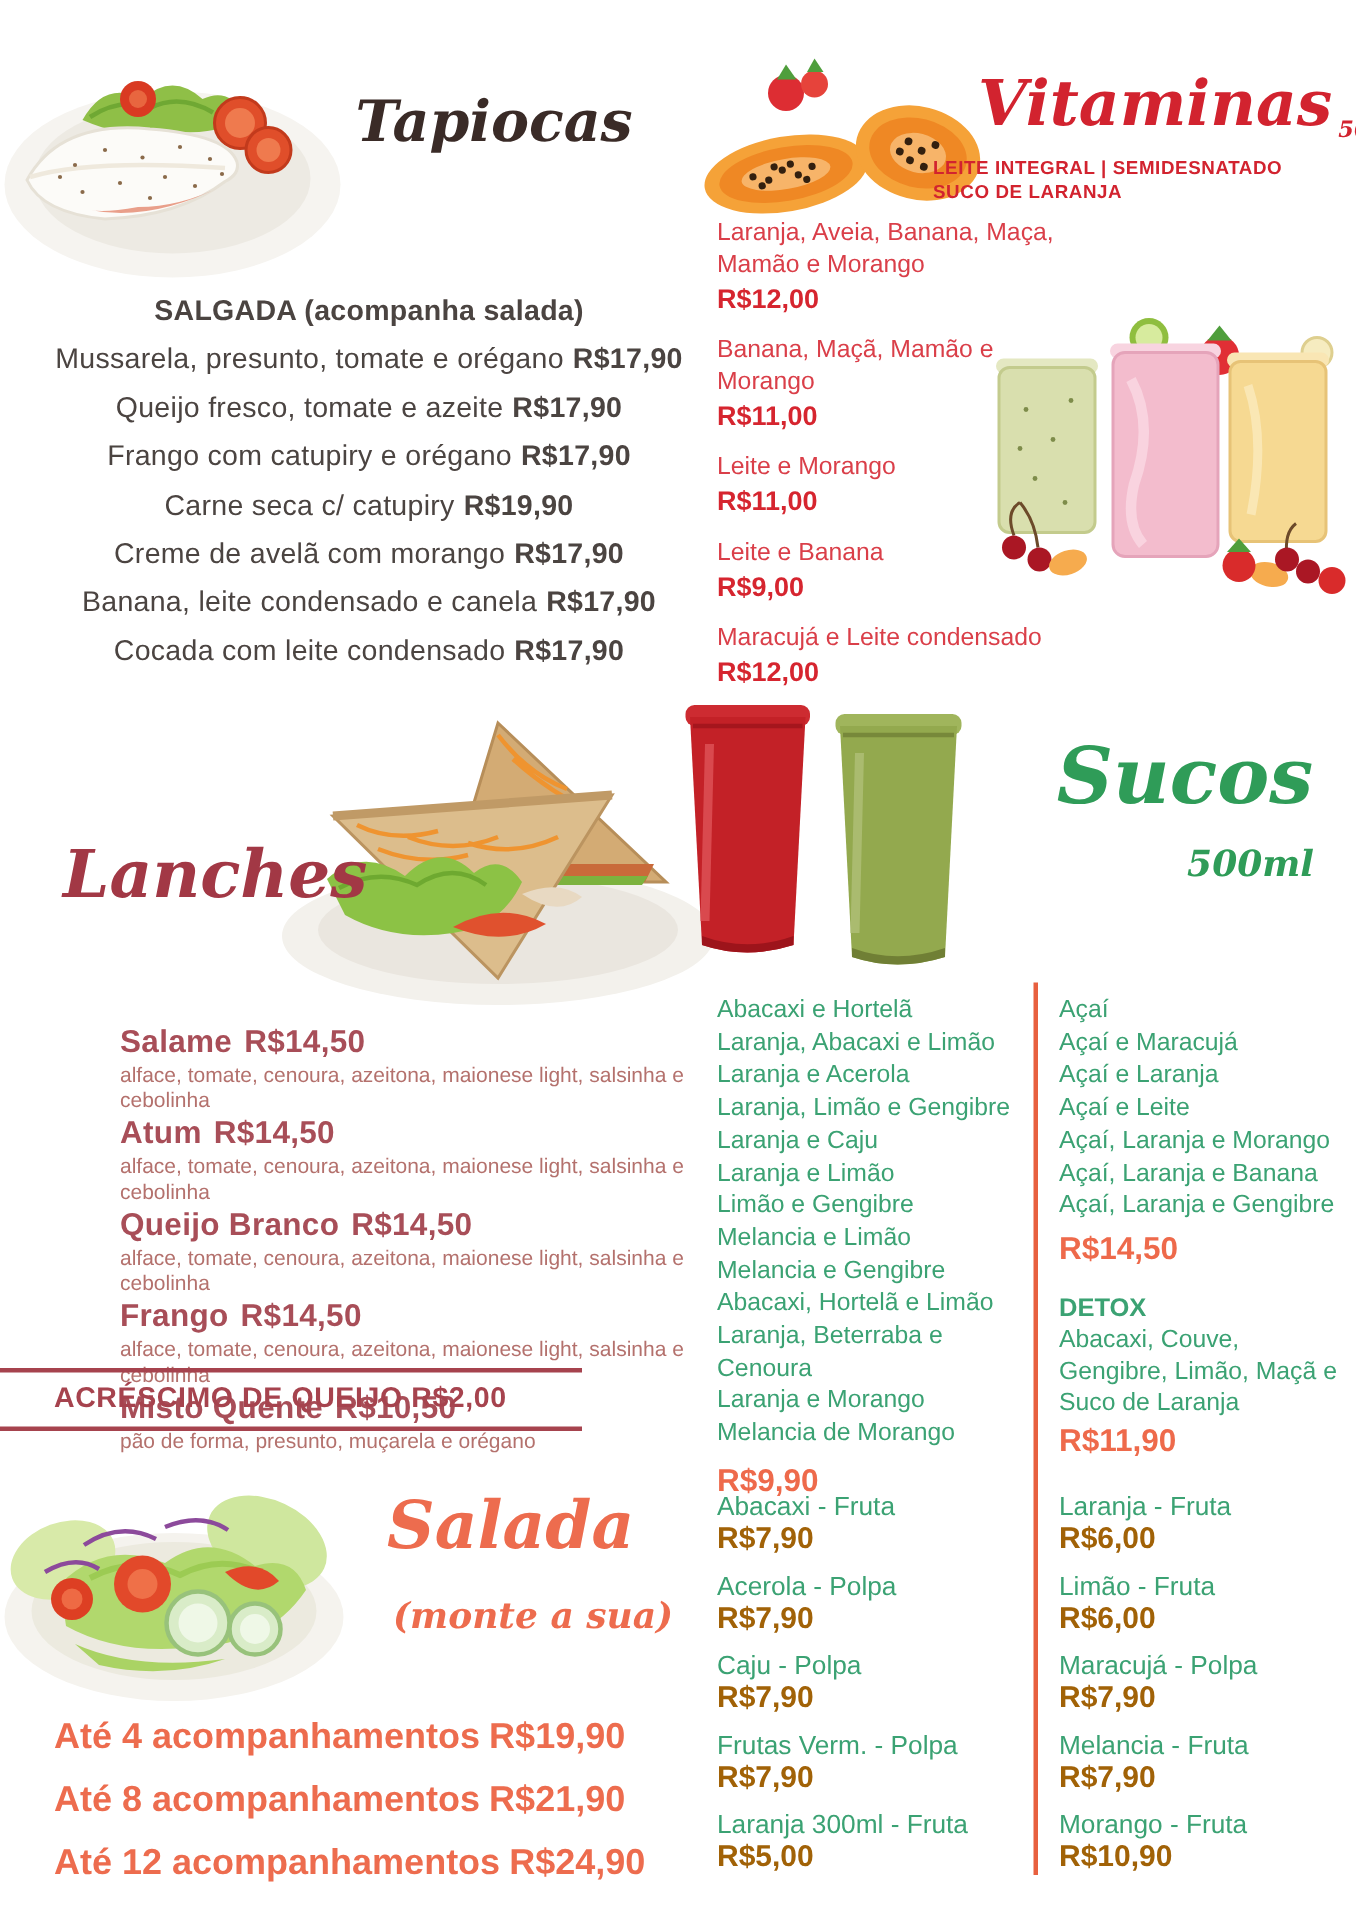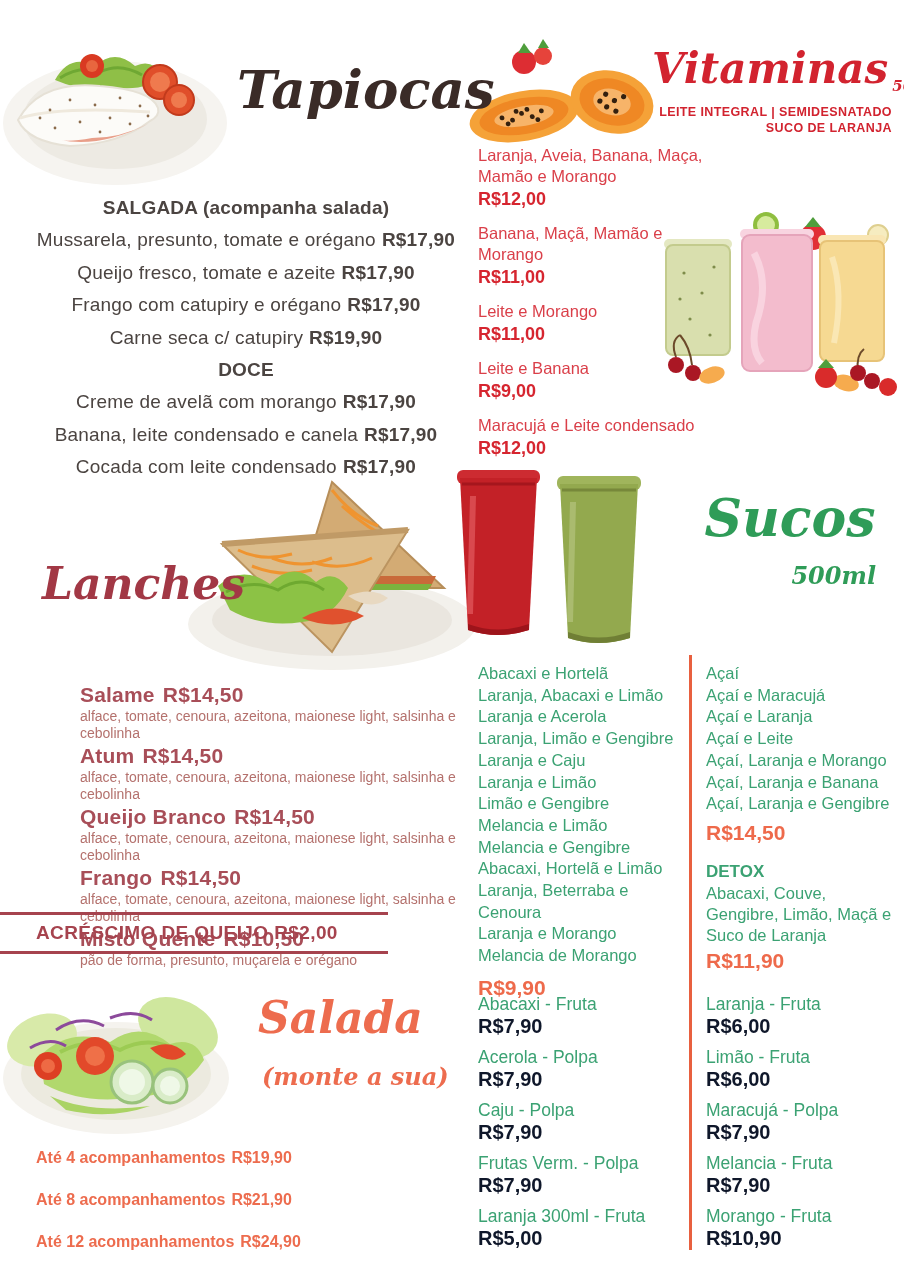--- a/index.html
+++ b/index.html
@@ -2,30 +2,30 @@
 <html><head>
 <meta charset="utf-8">
 <style>
   html,body{margin:0;padding:0;}
   body{width:904px;height:1280px;position:relative;background:#ffffff;
        font-family:"Liberation Sans",sans-serif;overflow:hidden;}
   .abs{position:absolute;}
   .script{font-family:"DejaVu Serif",serif;font-style:italic;font-weight:700;}
 
   
-  #tap-title{left:237px;top:58px;font-size:53px;color:#3a2b27;}
+  #tap-title{left:237px;top:58px;font-size:38px;color:#3a2b27;}
   #tap-list{left:36px;top:192px;width:420px;text-align:center;}
   .tap-line{font-size:19px;color:#4b4441;line-height:32.4px;letter-spacing:.2px;}
   .tap-head{font-weight:700;}
   .p{margin-left:6px;font-weight:700;}
 
   
   #vit-title{left:652px;top:44px;font-size:42px;color:#d2232f;white-space:nowrap;}
   #vit-size{font-size:15px;margin-left:4px;position:relative;top:8px;}
-  #vit-sub{left:622px;top:104px;width:270px;text-align:right;color:#d2232f;
+  #vit-sub{left:622px;top:104px;width:270px;text-align:left;color:#d2232f;
            font-size:12.5px;font-weight:700;letter-spacing:.4px;line-height:16px;}
   #vit-items{left:478px;top:145px;width:252px;}
   .vit-item{margin-bottom:13px;}
   .vit-name{color:#da3f49;font-size:16.5px;line-height:21px;font-weight:500;}
   .vit-price{color:#d6252f;font-size:18px;font-weight:700;margin-top:2px;}
 
   
   #lan-title{left:42px;top:558px;font-size:44px;color:#a23845;}
   #lan-items{left:36px;top:682px;width:430px;}
   .lan-item{margin-bottom:1px;margin-left:44px;}
@@ -46,27 +46,27 @@
   #vdiv{left:689px;top:655px;width:3px;height:595px;background:#e8603f;}
   #acai-list{left:706px;top:663px;width:190px;}
   #acai-price{margin-top:6px;}
   #detox-head{font-size:17px;font-weight:700;margin-top:16px;line-height:22px;}
   #detox-desc{font-size:16.5px;line-height:21px;font-weight:500;width:186px;}
   #detox-price{margin-top:3px;}
   #fruits-left{left:478px;top:995px;width:210px;}
   #fruits-right{left:706px;top:995px;width:190px;}
   .fruit-item{margin-bottom:12px;}
   .fruit-name{font-size:17.5px;line-height:18px;font-weight:500;}
-  .fruit-price{font-size:20px;line-height:20px;font-weight:700;color:#0f172a;margin-top:3px;}
+  .fruit-price{font-size:20px;line-height:20px;font-weight:700;color:#a16207;margin-top:3px;}
 
   
   #sal-title{left:258px;top:992px;font-size:44px;color:#ed6c4e;}
   #sal-sub{left:262px;top:1062px;font-size:24px;color:#ed6c4e;}
   #sal-items{left:36px;top:1146px;width:420px;}
-  .sal-line{color:#ed6c4e;font-size:16px;line-height:24px;font-weight:600;margin-bottom:18px;}
+  .sal-line{color:#ed6c4e;font-size:24px;line-height:24px;font-weight:600;margin-bottom:18px;}
 </style>
 </head>
 <body>
 
 <svg class="abs" style="left:0;top:20px" width="232" height="170" viewBox="0 0 232 170">
   <ellipse cx="115" cy="103" rx="112" ry="62" fill="#f6f4f0"></ellipse>
   <ellipse cx="115" cy="99" rx="92" ry="50" fill="#edeae3"></ellipse>
   <path d="M55,60 Q70,33 95,46 Q115,28 135,46 Q152,38 162,55 Q150,70 120,68 Q90,75 55,60 Z" fill="#8fbf47"></path>
   <path d="M60,58 Q80,45 100,52 Q120,42 142,55" fill="none" stroke="#6fa833" stroke-width="3"></path>
   <circle cx="92" cy="46" r="12" fill="#d93a22"></circle>
@@ -226,21 +226,20 @@
   <path d="M50,140 Q90,158 150,150 Q110,164 66,154 Z" fill="#aad364"></path>
 </svg>
 
 <div class="abs script" id="tap-title">Tapiocas</div>
 <div class="abs" id="tap-list">
   <div class="tap-line tap-head">SALGADA (acompanha salada)</div>
   <div class="tap-line"><span>Mussarela, presunto, tomate e orégano</span><span class="p">R$17,90</span></div>
   <div class="tap-line"><span>Queijo fresco, tomate e azeite</span><span class="p">R$17,90</span></div>
   <div class="tap-line"><span>Frango com catupiry e orégano</span><span class="p">R$17,90</span></div>
   <div class="tap-line"><span>Carne seca c/ catupiry</span><span class="p">R$19,90</span></div>
-  <div class="tap-line tap-head">DOCE</div>
   <div class="tap-line"><span>Creme de avelã com morango</span><span class="p">R$17,90</span></div>
   <div class="tap-line"><span>Banana, leite condensado e canela</span><span class="p">R$17,90</span></div>
   <div class="tap-line"><span>Cocada com leite condensado</span><span class="p">R$17,90</span></div>
 </div>
 
 <div class="abs script" id="vit-title"><span>Vitaminas</span><span id="vit-size">500ml</span></div>
 <div class="abs" id="vit-sub">
   <div>LEITE INTEGRAL | SEMIDESNATADO</div>
   <div>SUCO DE LARANJA</div>
 </div>

